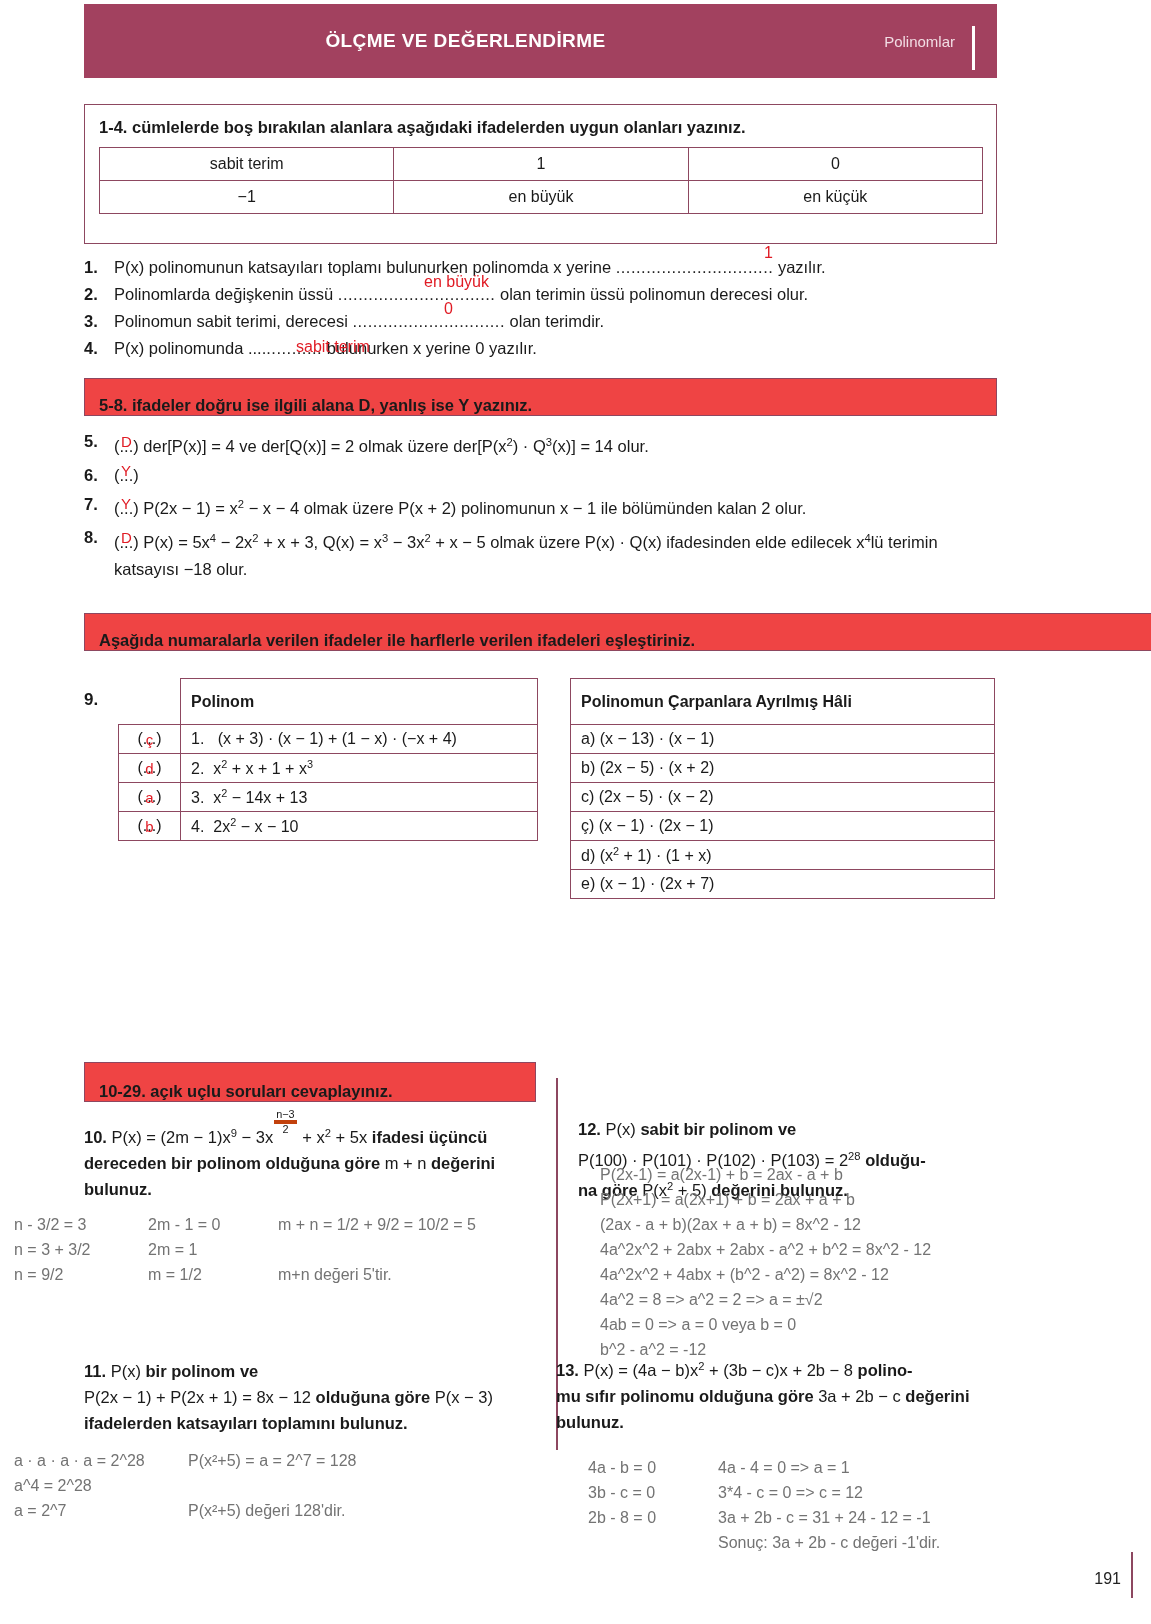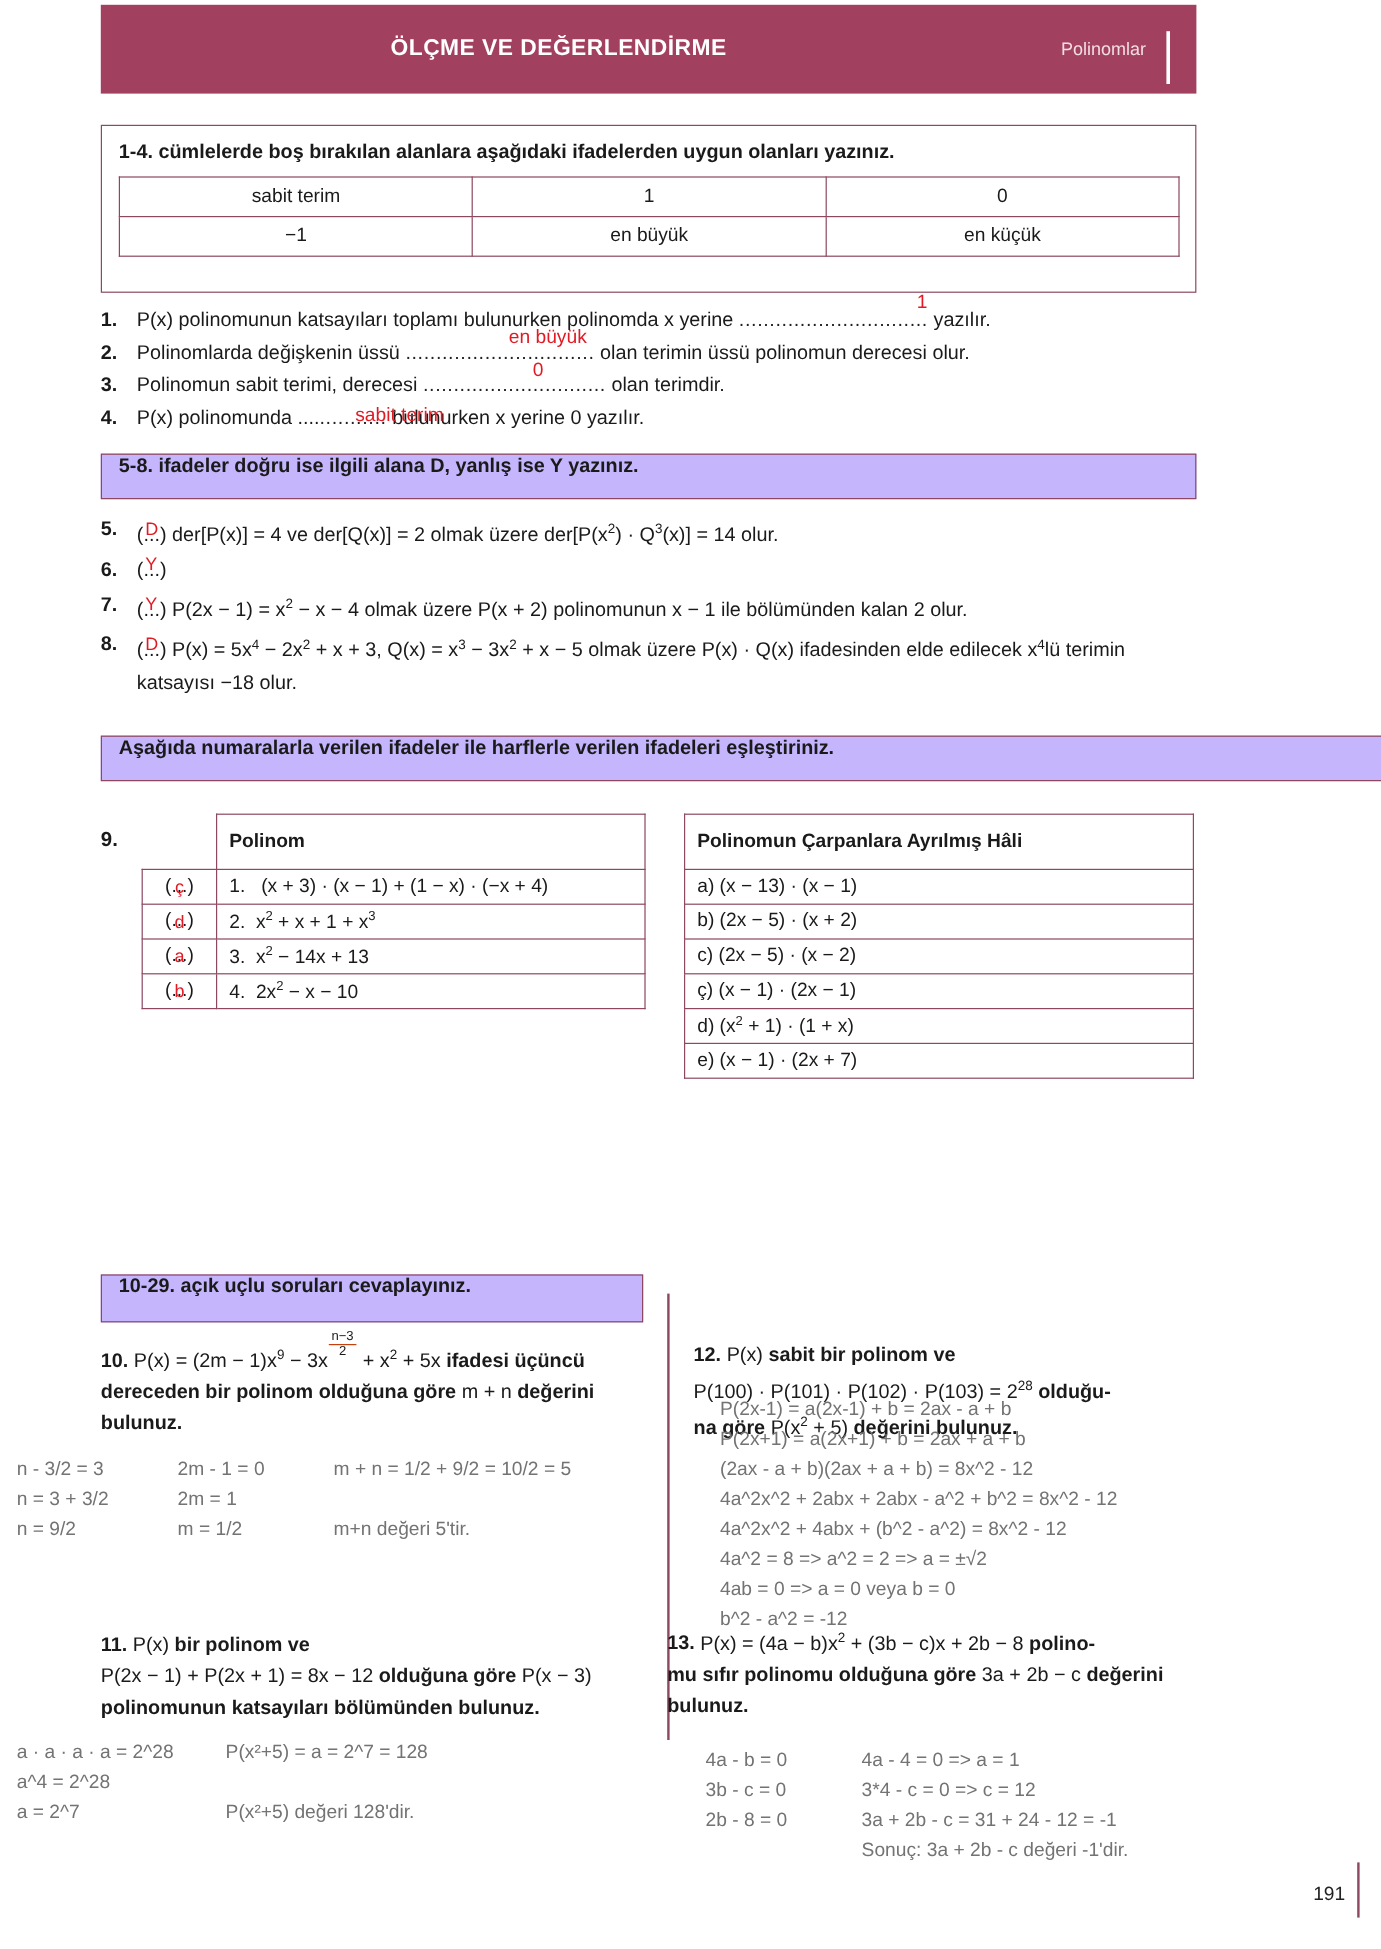--- a/index.html
+++ b/index.html
@@ -32,22 +32,22 @@
   }
   .header-bar {
     position: absolute; right: 22px; top: 22px;
     width: 3px; height: 44px; background: #ffffff;
   }
 
   
   .instr-box {
     position: absolute;
     border: 1px solid #8d4760;
-    background: #c4b5fd;
-    display: flex; align-items: flex-start;
+    background: #ef4444;
+    display: flex; align-items: flex-end;
   }
   .instr-box .instr-text {
     font-weight: bold; font-size: 16.5px; padding-left: 14px;
   }
 
   
   .bank-wrap {
     position: absolute; left: 84px; top: 104px;
     width: 913px; height: 140px;
     border: 1px solid #8d4760; background: #fff;
@@ -121,21 +121,21 @@
   .pagebar {
     position: absolute; right: 18px; bottom: 26px;
     width: 2px; height: 46px; background: #8d4760;
   }
 </style>
 </head>
 <body>
 
 <style>
   .frac { display: inline-block; vertical-align: super; font-size: 0.66em; text-align: center; line-height: 1.05; margin: 0 1px; position: relative; top: -3px; }
-  .frac .fnum { display: block; border-bottom: 1px solid #c2410c; padding: 0 2px; }
+  .frac .fnum { display: block; border-bottom: 4px solid #c2410c; padding: 0 2px; }
   .frac .fden { display: block; padding: 0 2px; }
 </style>
 
 <div class="page">
 
   <div class="header">
     <div class="header-title">ÖLÇME VE DEĞERLENDİRME</div>
     <div class="header-sub">Polinomlar</div>
     <div class="header-bar"></div>
   </div>
@@ -246,21 +246,21 @@
 n = 9/2</div>
   <div class="hand" style="left:148px; top:1212px;">2m - 1 = 0
 2m = 1
 m = 1/2</div>
   <div class="hand" style="left:278px; top:1212px;">m + n = 1/2 + 9/2 = 10/2 = 5
 
 m+n değeri 5'tir.</div>
 
   <div class="q-block" style="left:84px; top:1358px; width:455px;">
     <span class="q-num">11.</span>
-    <span id="q11body"> P(x) <b>bir polinom ve</b><br>P(2x − 1) + P(2x + 1) = 8x − 12 <b>olduğuna göre</b> P(x − 3) <b>polinomunun katsayıları bölümünden bulunuz.</b></span>
+    <span id="q11body"> P(x) <b>bir polinom ve</b><br>P(2x − 1) + P(2x + 1) = 8x − 12 <b>olduğuna göre</b> P(x − 3) <b>ifadelerden katsayıları toplamını bulunuz.</b></span>
   </div>
   <div class="hand" style="left:14px; top:1448px;">a · a · a · a = 2^28
 a^4 = 2^28
 a = 2^7</div>
   <div class="hand" style="left:188px; top:1448px;">P(x²+5) = a = 2^7 = 128
 
 P(x²+5) değeri 128'dir.</div>
 
   <div class="q-block" style="left:578px; top:1116px; width:425px;">
     <span class="q-num">12.</span>

